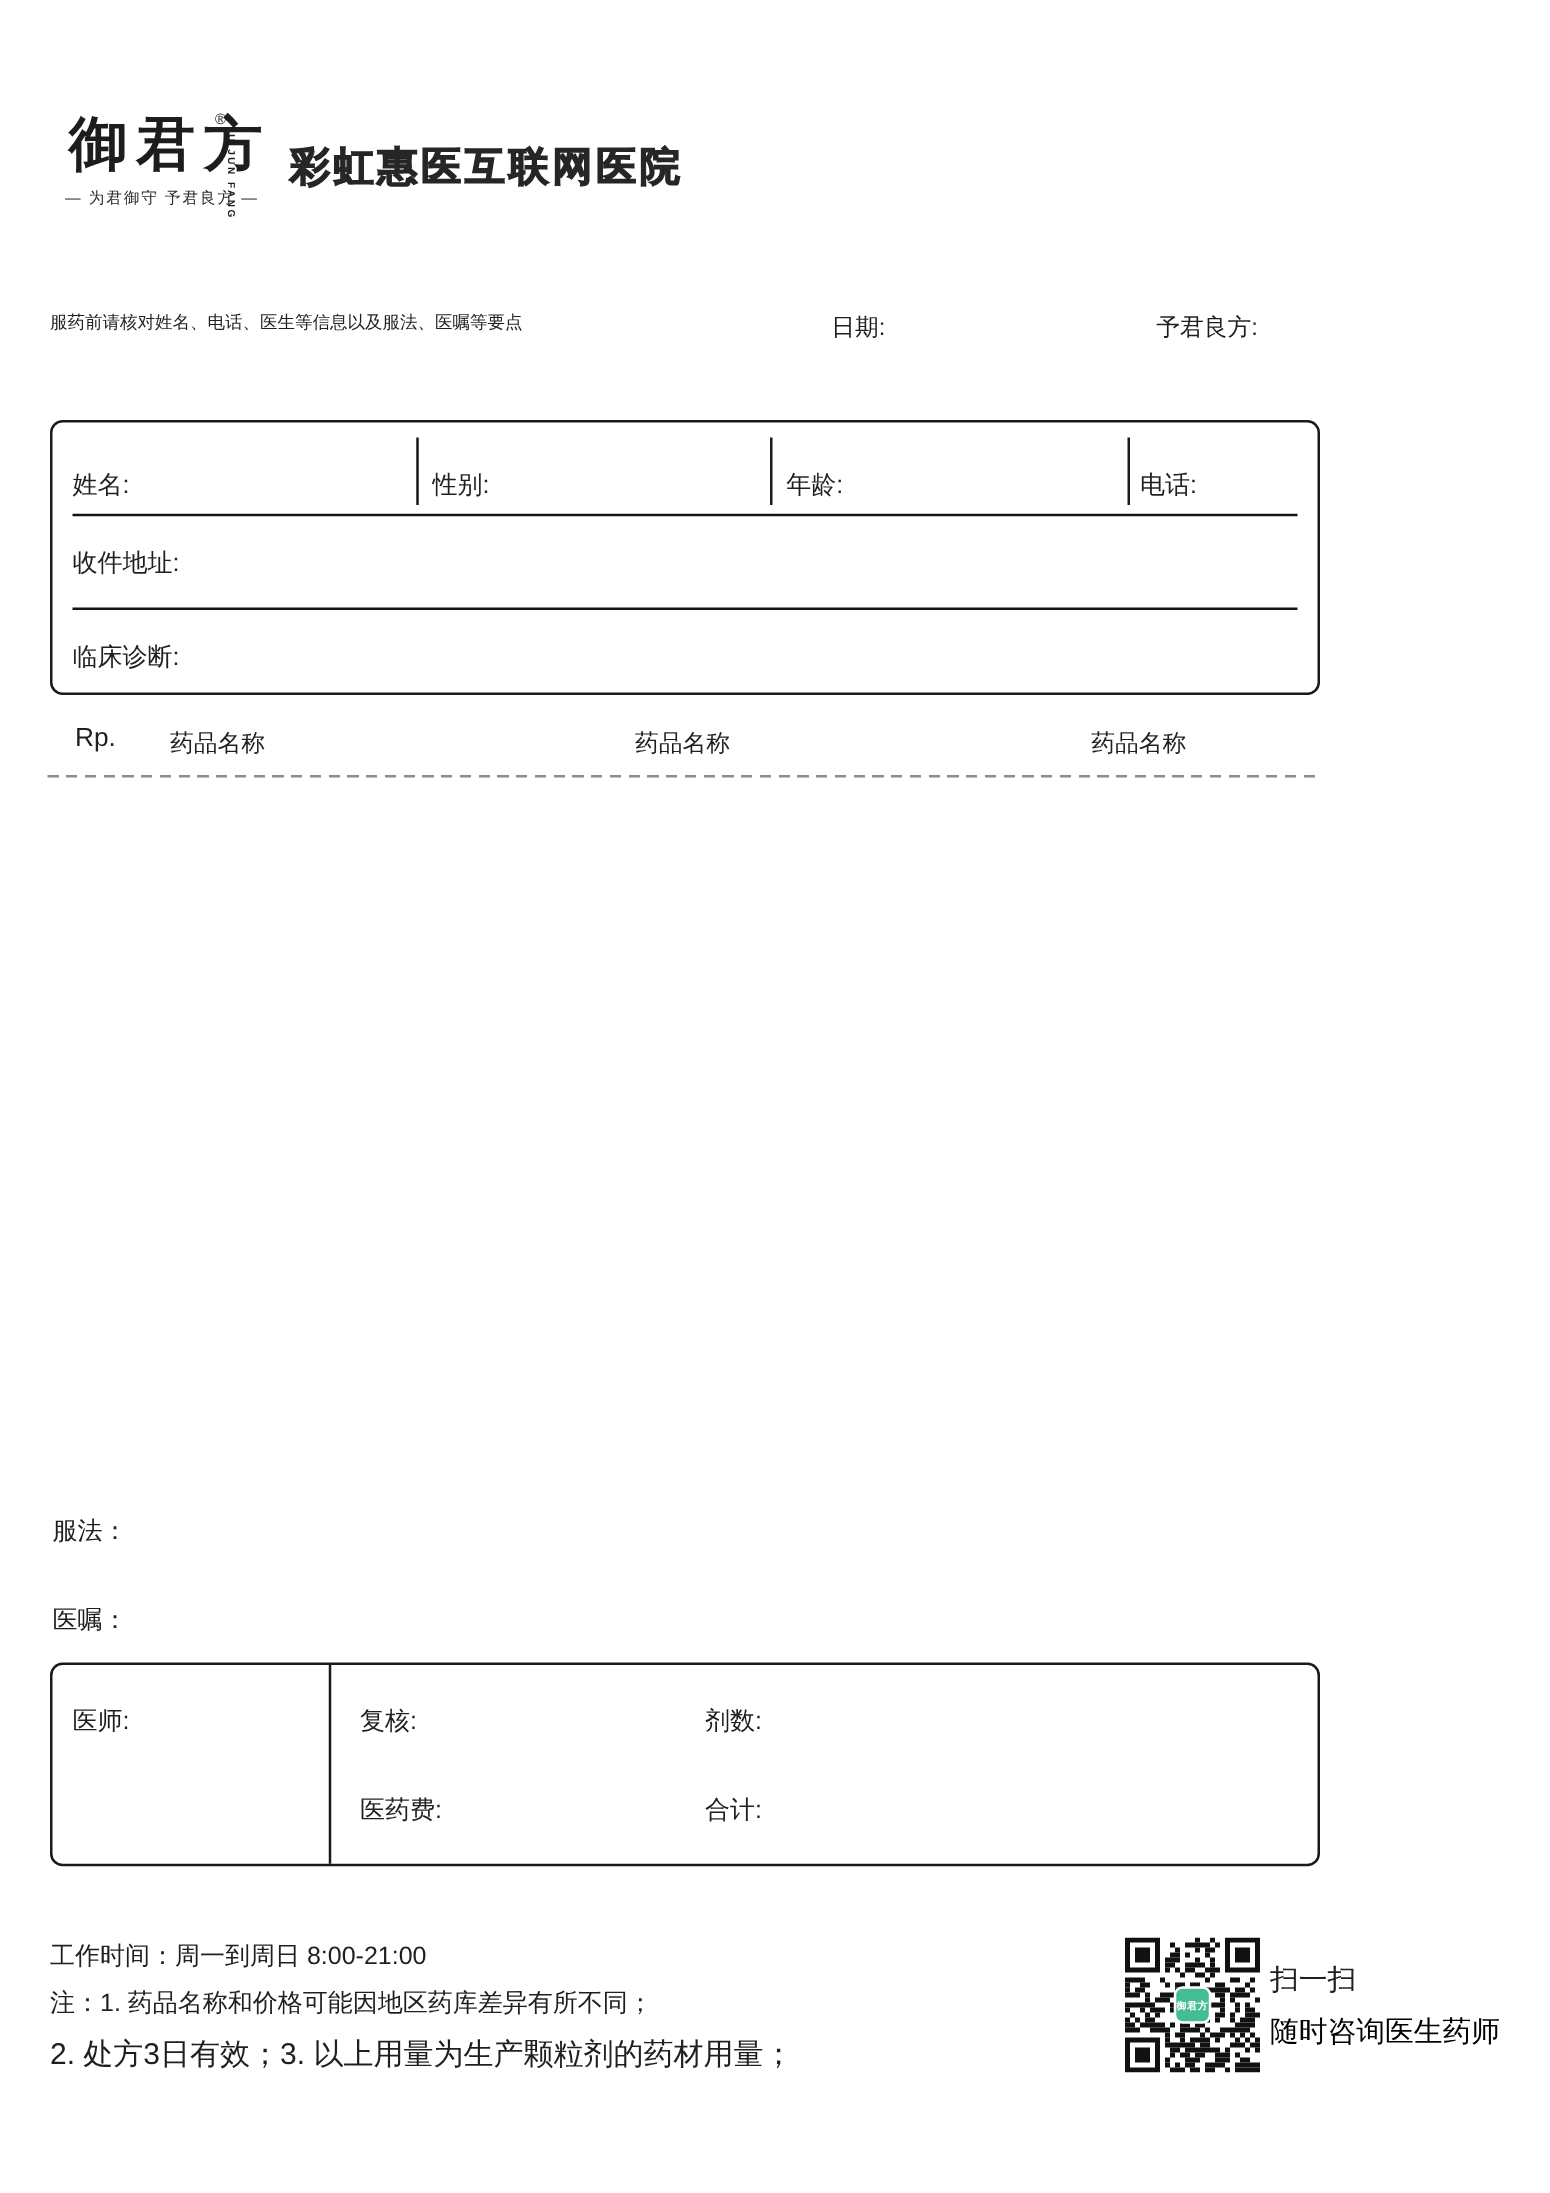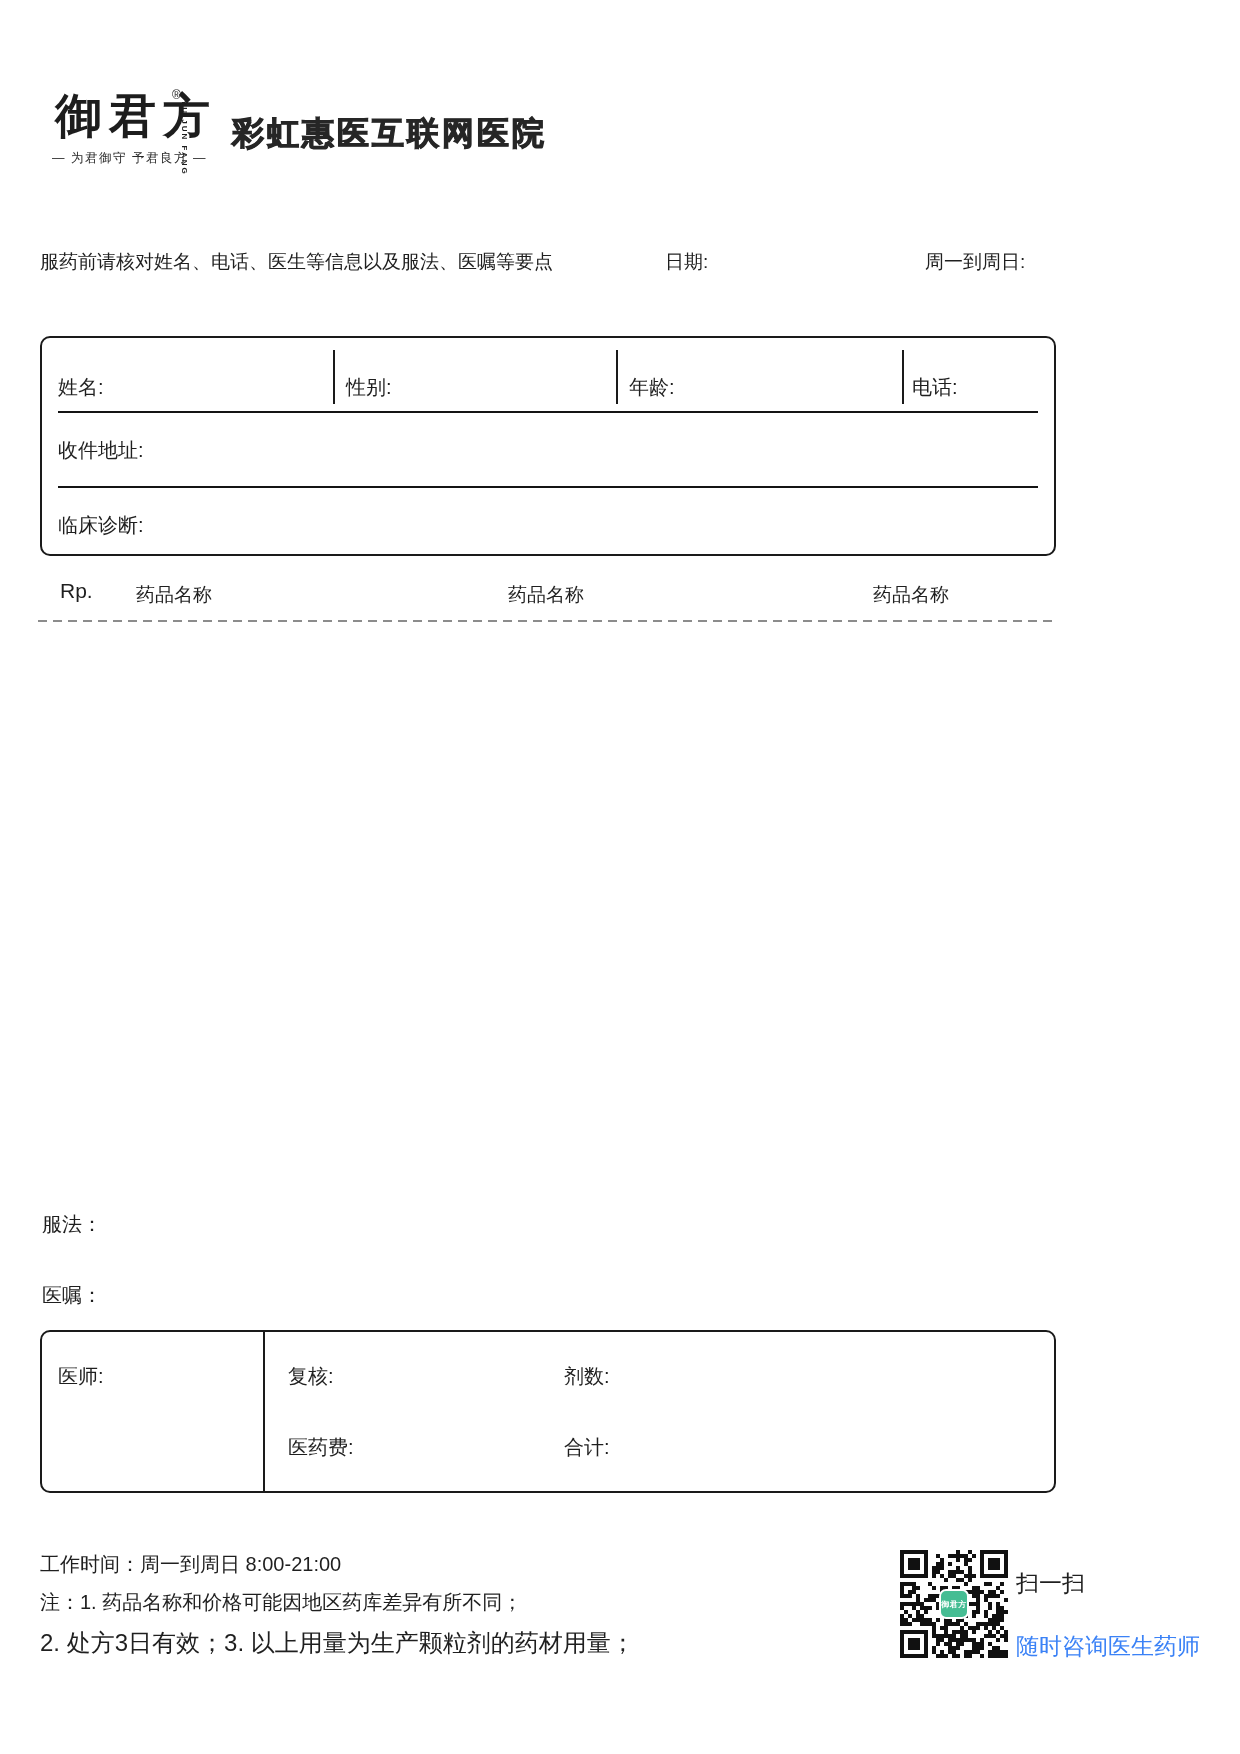--- a/index.html
+++ b/index.html
@@ -19,21 +19,21 @@
     left:180px;top:100px;writing-mode:vertical-rl;font-size:8px;letter-spacing:2px;
     color:#1d1d1d;font-weight:bold;
   }
   .logo-tagline{left:52px;top:150px;font-size:12.5px;letter-spacing:1.5px;color:#2a2a2a;white-space:nowrap;}
   .hospital-name{
     left:232px;top:112px;font-size:32px;font-weight:900;letter-spacing:3px;color:#262626;
     -webkit-text-stroke:1.1px #262626;white-space:nowrap;
   }
 
   
-  .reminder{left:40px;top:249px;font-size:19px;color:#1f1f1f;white-space:nowrap;}
+  .reminder{left:40px;top:249px;font-size:14px;color:#1f1f1f;white-space:nowrap;}
   .date-label{left:665px;top:249px;font-size:19px;color:#1f1f1f;}
   .rx-no-label{left:925px;top:249px;font-size:19px;color:#1f1f1f;}
 
   
   .patient-box{
     left:40px;top:322px;width:1016px;height:220px;box-sizing:border-box;
     border:2.5px solid #1a1a1a;border-radius:10px;margin-top:14px;
   }
   .pcell-label{position:absolute;font-size:20px;color:#1f1f1f;top:36px;}
   .pl-name{left:16px;}
@@ -80,36 +80,36 @@
 
   .qr-wrap{left:900px;top:1550px;width:108px;height:108px;}
   .qr-wrap svg{display:block;}
   .qr-logo{
     position:absolute;left:50%;top:50%;transform:translate(-50%,-50%);
     width:30px;height:30px;border-radius:7px;border:2px solid #fff;box-sizing:border-box;
     display:flex;align-items:center;justify-content:center;
   }
   .qr-logo span{font-size:8px;color:#fff;font-weight:bold;letter-spacing:0.5px;}
   .scan-title{left:1016px;top:1568px;font-size:23px;color:#1f1f1f;}
-  .scan-desc{left:1016px;top:1610px;font-size:23px;color:#3b82f6;white-space:nowrap;margin-top:21px;}
+  .scan-desc{left:1016px;top:1610px;font-size:23px;color:#000000;white-space:nowrap;}
 </style>
 </head>
 <body>
 
 <div class="page">
 
   <div class="abs logo-main">御君方</div>
   <div class="abs logo-reg">®</div>
   <div class="abs logo-vertical">YU JUN FANG</div>
   <div class="abs logo-tagline">— 为君御守 予君良方 —</div>
   <div class="abs hospital-name">彩虹惠医互联网医院</div>
 
   <div class="abs reminder">服药前请核对姓名、电话、医生等信息以及服法、医嘱等要点</div>
   <div class="abs date-label">日期:</div>
-  <div class="abs rx-no-label">周一到周日:</div>
+  <div class="abs rx-no-label">予君良方:</div>
 
   <div class="abs patient-box">
     <span class="pcell-label pl-name">姓名:</span>
     <span class="pcell-label pl-gender">性别:</span>
     <span class="pcell-label pl-age">年龄:</span>
     <span class="pcell-label pl-phone">电话:</span>
     <span class="vdiv vd1"></span>
     <span class="vdiv vd2"></span>
     <span class="vdiv vd3"></span>
     <span class="hline hl1"></span>

